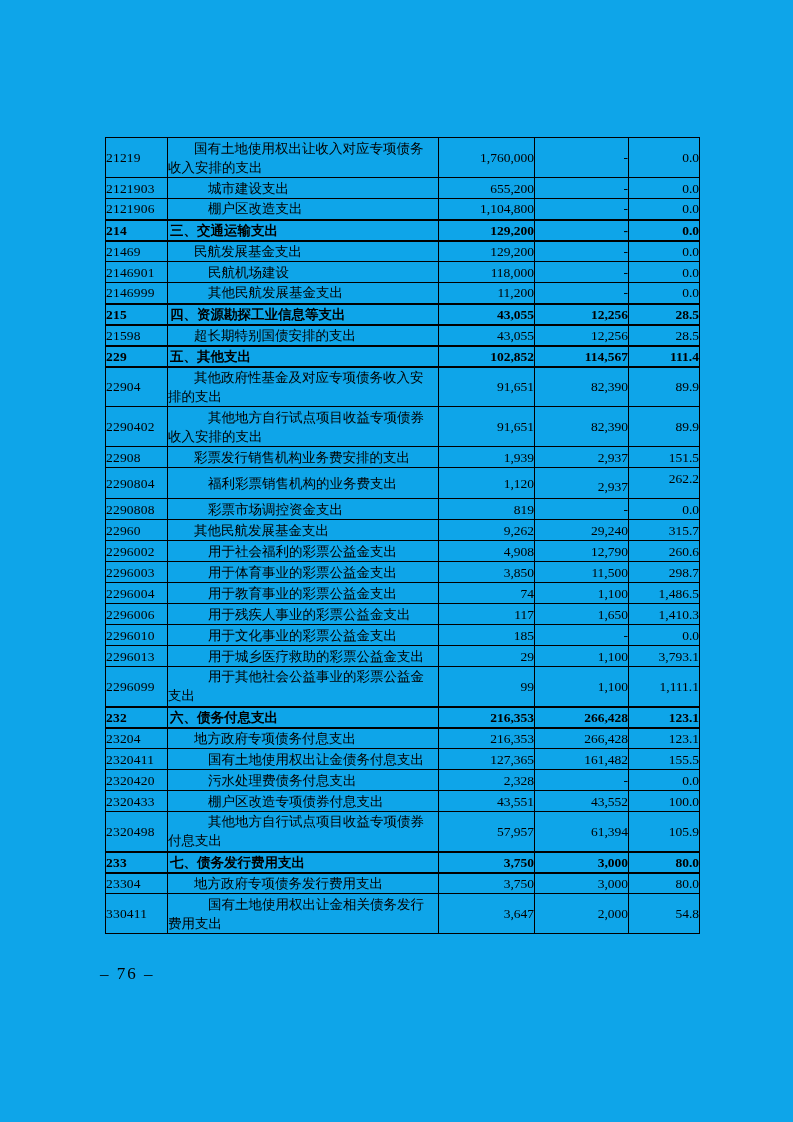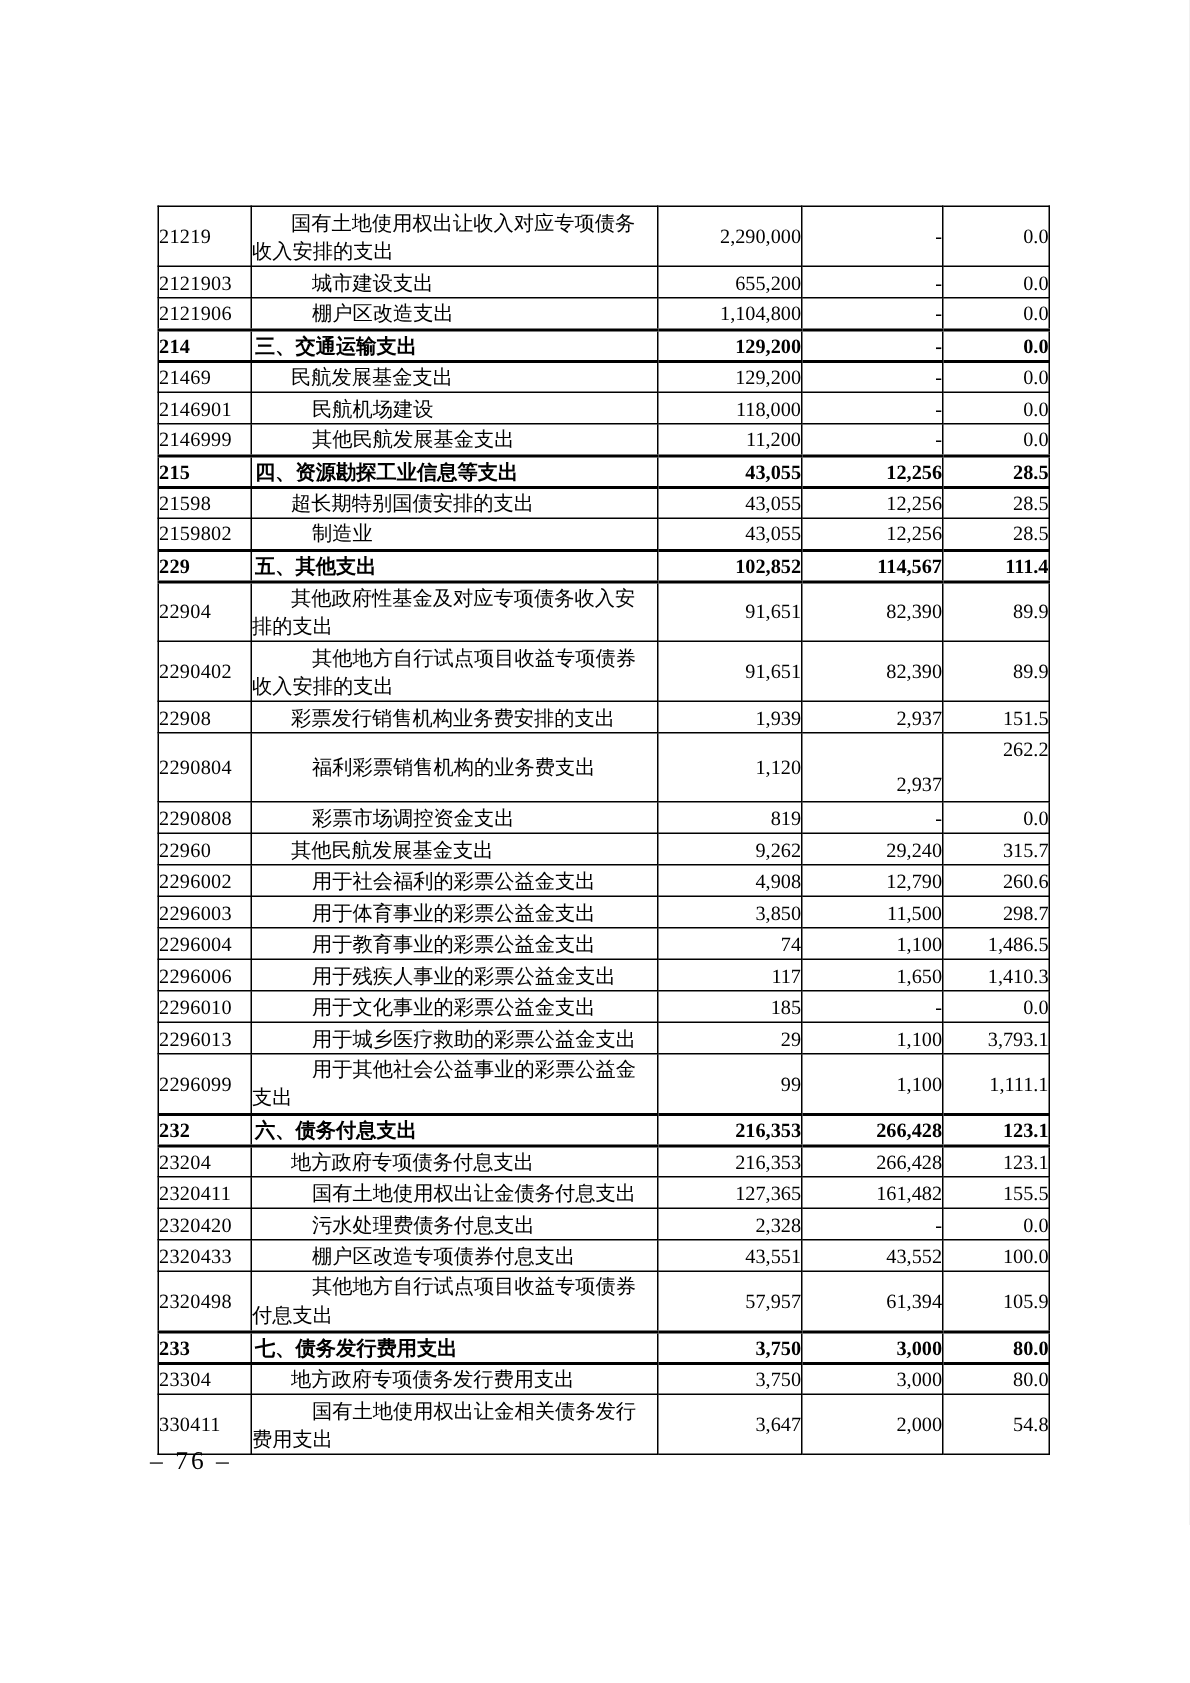--- a/index.html
+++ b/index.html
@@ -5,21 +5,21 @@
   html, body {
     margin: 0;
     padding: 0;
     background: #e8e8e8;
   }
   .page {
     position: relative;
     width: 793px;
     height: 1122px;
     margin: 0 auto;
-    background: #ffffff;
+    background: #0ea5e9;
     overflow: hidden;
     font-family: "Liberation Serif", "DejaVu Serif", serif;
     color: #000000;
   }
   table.budget {
     position: absolute;
     left: 105px;
     top: 137px;
     width: 594px;
     border-collapse: collapse;
@@ -47,21 +47,21 @@
     text-align: right;
     padding: 0 4px 0 2px;
   }
   tr.section td {
     font-weight: bold;
     border-top: 2px solid #000000;
     border-bottom: 2px solid #000000;
   }
   tr.h-s { height: 21px; }
   tr.h-d { height: 40px; }
-  tr.h-t { height: 46px; }
+  tr.h-t { height: 31px; }
   tr.special td.v2 { vertical-align: bottom; padding-bottom: 2px; }
   tr.special td.v3 { vertical-align: top; padding-top: 1px; text-align: right; }
   .page-number {
     position: absolute;
     left: 100px;
     top: 964px;
     font-size: 17px;
     letter-spacing: 2px;
     color: #000000;
   }
@@ -79,21 +79,21 @@
       <col style="width:94px">
       <col style="width:71px">
     </colgroup>
     <tbody id="table-body">
         <tr class="lvl2 h-d">
           <td class="code">21219</td>
           <td class="name">
             <div class="name-text">国有土地使用权出让收入对应专项债务
 收入安排的支出</div>
           </td>
-          <td class="num v1">2,290,000</td>
+          <td class="num v1">1,760,000</td>
           <td class="num v2">-</td>
           <td class="num v3">0.0</td>
         </tr>
         <tr class="lvl3 h-s">
           <td class="code">2121903</td>
           <td class="name">
             <div class="name-text">城市建设支出</div>
           </td>
           <td class="num v1">655,200</td>
           <td class="num v2">-</td>
@@ -155,29 +155,20 @@
         </tr>
         <tr class="lvl2 h-s">
           <td class="code">21598</td>
           <td class="name">
             <div class="name-text">超长期特别国债安排的支出</div>
           </td>
           <td class="num v1">43,055</td>
           <td class="num v2">12,256</td>
           <td class="num v3">28.5</td>
         </tr>
-        <tr class="lvl3 h-s">
-          <td class="code">2159802</td>
-          <td class="name">
-            <div class="name-text">制造业</div>
-          </td>
-          <td class="num v1">43,055</td>
-          <td class="num v2">12,256</td>
-          <td class="num v3">28.5</td>
-        </tr>
         <tr class="lvl1 h-s section">
           <td class="code">229</td>
           <td class="name">
             <div class="name-text">五、其他支出</div>
           </td>
           <td class="num v1">102,852</td>
           <td class="num v2">114,567</td>
           <td class="num v3">111.4</td>
         </tr>
         <tr class="lvl2 h-d">

